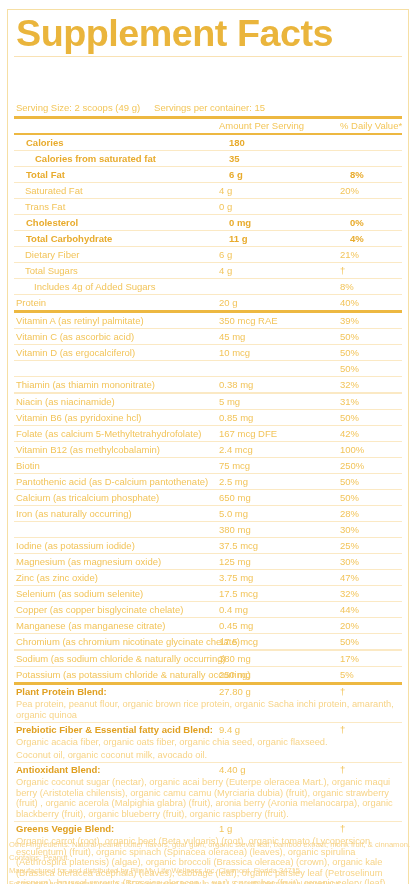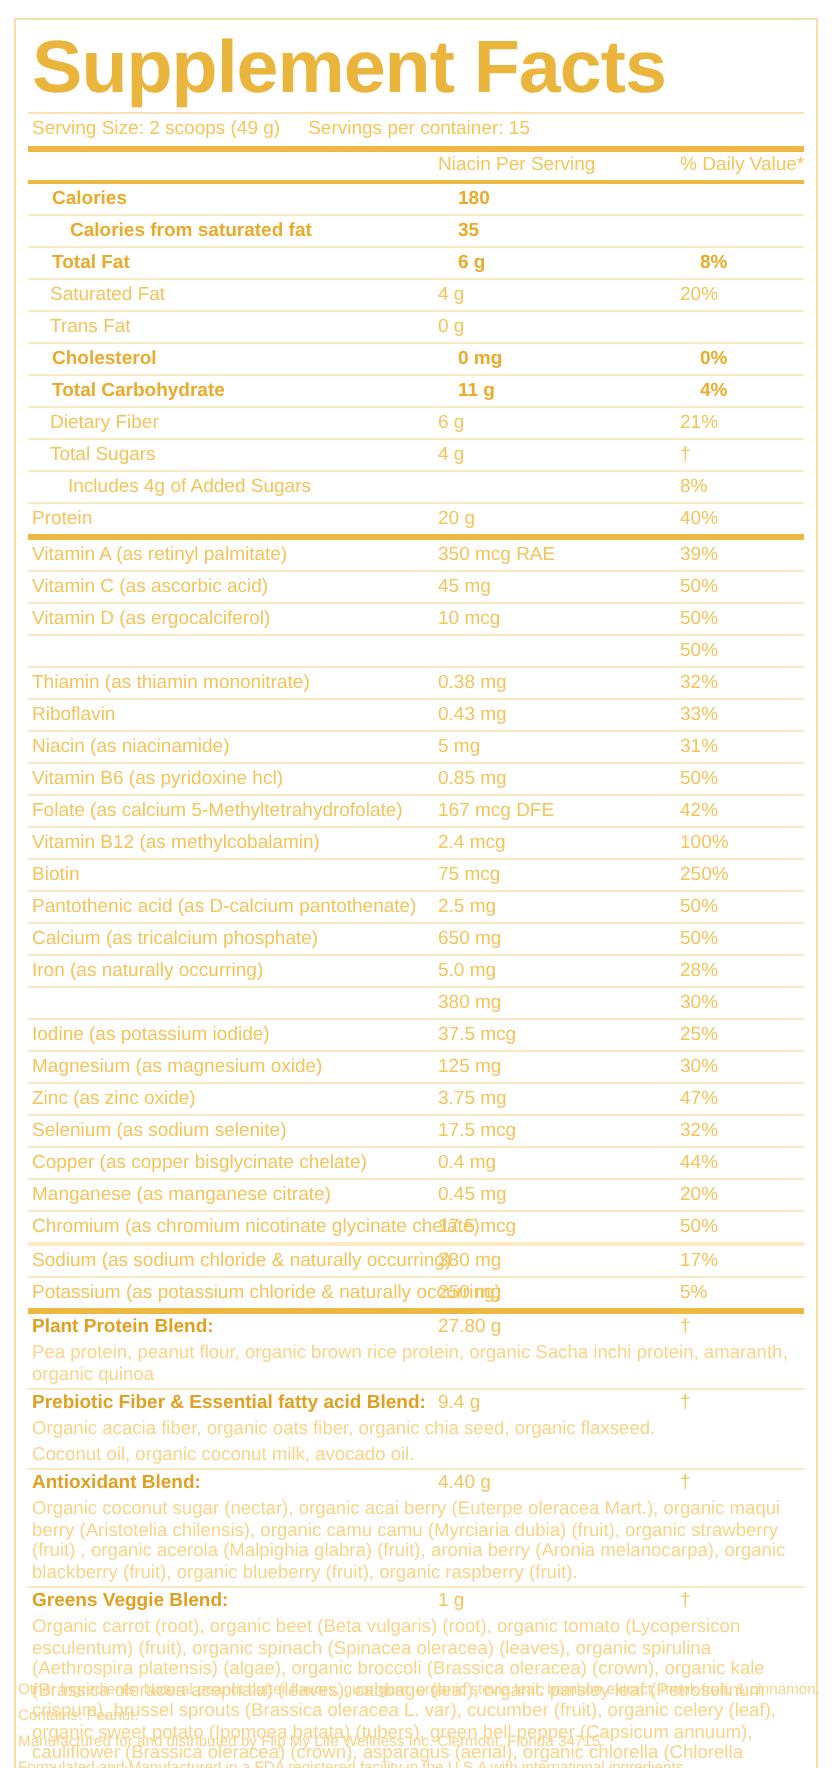--- a/index.html
+++ b/index.html
@@ -23,21 +23,21 @@
     font-weight:bold;
     color:#eab53c;
     letter-spacing:-0.5px;
     font-family:"Liberation Sans Narrow","Liberation Sans",sans-serif;
     transform:scaleX(1.02);
     transform-origin:left center;
     padding:4px 0 2px 2px;
     white-space:nowrap;
   }
   .serving{
-    font-size:9.5px;color:#f3c659;padding:2px 0 3px 2px;white-space:nowrap;
+    font-size:9.5px;color:#f3c659;padding:2px 0 3px 2px;white-space:nowrap;margin-top:43px;
   }
   .serving .sp{display:inline-block;width:14px;}
   
   .rule-thick{height:3px;background:#edb841;margin:0;}
   .rule-med{height:2px;background:#edb841;margin:0;}
   .rule-thin{height:1px;background:#fbe9c4;margin:0;}
   .rule-hair{height:1px;background:#f9e2b4;margin:0;}
   
   .row{
     position:relative;
@@ -83,21 +83,21 @@
   <div class="title">Supplement Facts</div>
   <div class="rule-hair"></div>
 
   <div class="serving">
     <span>Serving Size: 2 scoops (49 g)</span><span class="sp"></span><span>Servings per container: 15</span>
   </div>
 
   <div class="rule-thick"></div>
 
   <div class="row hdr">
-    <span class="amt">Niacin Per Serving</span>
+    <span class="amt">Amount Per Serving</span>
     <span class="dv">% Daily Value*</span>
   </div>
   <div class="rule-med"></div>
 
   <div id="nutrition-rows">
       <div class="row bold">
         <span class="nm">Calories</span>
         <span class="amt">180</span>
         <span class="dv"></span>
       </div>
@@ -187,25 +187,20 @@
       <div class="row">
         <span class="dv">50%</span>
       </div>
       <div class="rule-thin"></div>
       <div class="row">
         <span class="nm">Thiamin (as thiamin mononitrate)</span>
         <span class="amt">0.38 mg</span>
         <span class="dv">32%</span>
       </div>
       <div class="rule-thin"></div>
-      <div class="row">
-        <span class="nm">Riboflavin</span>
-        <span class="amt">0.43 mg</span>
-        <span class="dv">33%</span>
-      </div>
       <div class="rule-thin"></div>
       <div class="row">
         <span class="nm">Niacin (as niacinamide)</span>
         <span class="amt">5 mg</span>
         <span class="dv">31%</span>
       </div>
       <div class="rule-thin"></div>
       <div class="row">
         <span class="nm">Vitamin B6 (as pyridoxine hcl)</span>
         <span class="amt">0.85 mg</span>

